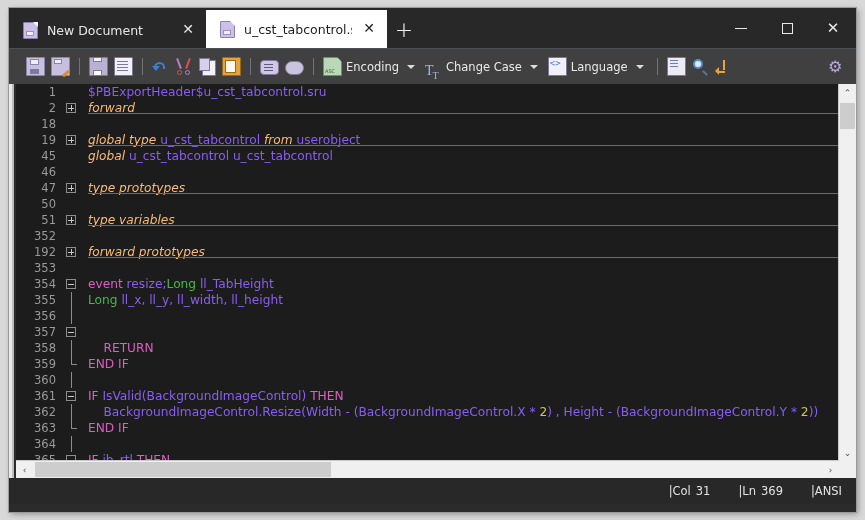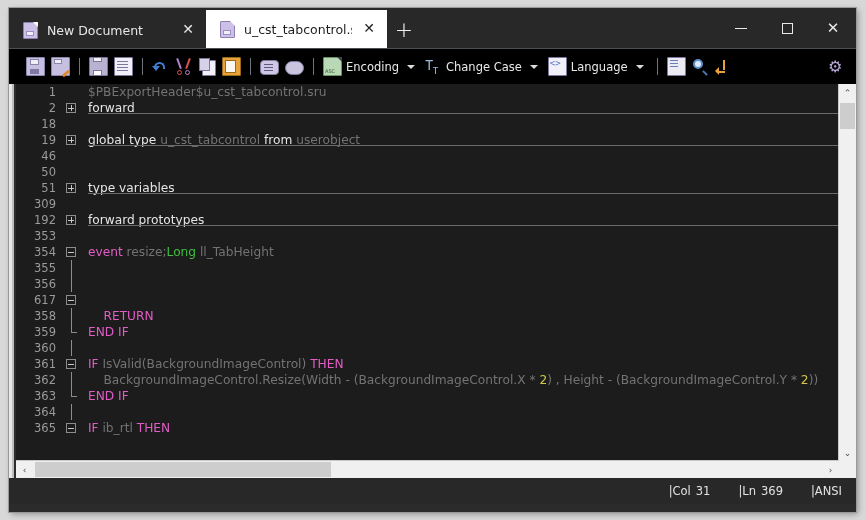--- a/index.html
+++ b/index.html
@@ -56,21 +56,21 @@
   .wincontrols{
     margin-left:auto;display:flex;align-items:center;height:40px;align-self:flex-start;
   }
   .wc{width:46px;height:40px;display:flex;align-items:center;justify-content:center;color:#e9e9e9;}
   .wc .mn{width:12px;height:1px;background:#e9e9e9;display:block;}
   .wc .mx{width:11px;height:11px;border:1.4px solid #e9e9e9;display:block;box-sizing:border-box;}
   .wc .cl{font-size:15px;line-height:1;font-family:"DejaVu Sans",sans-serif;}
 
   
   .toolbar{
-    height:36px;background:#000000;display:flex;align-items:center;
+    height:36px;background:#404040;display:flex;align-items:center;
     padding:0 8px 0 14px;box-sizing:border-box;gap:0px;
     border-top:1px solid #4a4f54;
   }
   .tb-item{display:flex;align-items:center;height:26px;padding:0 3px;gap:4px;}
   .tb-txt{color:#e9e9e9;font-size:11.5px;white-space:nowrap;}
   .sep{width:1px;height:17px;background:#6e747a;margin:0 6px;}
   .caret{
     width:0;height:0;border-left:4px solid transparent;border-right:4px solid transparent;
     border-top:4.5px solid #dcdcdc;margin:0 4px 0 4px;
   }
@@ -101,21 +101,21 @@
   .ic-copy{background:#f2f0f8;border:1px solid #7e7799;border-radius:1px;width:12px;height:14px;margin-left:4px;margin-top:2px;}
   .ic-copy:before{content:"";position:absolute;left:-4px;top:-3px;width:11px;height:13px;background:#d6d1e8;border:1px solid #7e7799;box-sizing:border-box;}
   .ic-paste{background:#e8a23a;border:1px solid #9a6a1c;border-radius:1px;}
   .ic-paste:before{content:"";position:absolute;left:2px;top:2px;width:11px;height:13px;background:#fbf7ef;border:1px solid #9a6a1c;box-sizing:border-box;}
   .ic-bubble{background:#cfc7e3;border:1px solid #827a9e;border-radius:4px;height:13px;margin-top:2px;}
   .ic-bubble:before{content:"";position:absolute;left:3px;top:3px;width:9px;height:1px;background:#5f5880;box-shadow:0 3px 0 #5f5880,0 6px 0 #5f5880;}
   .ic-bubble2{background:#cbc4de;border:1px solid #827a9e;border-radius:8px;height:12px;margin-top:3px;}
   .ic-enc{background:#b9d9b6;border:1px solid #6d9268;border-radius:1px;}
   .ic-enc:before{content:"";position:absolute;right:-1px;top:-1px;border-width:0 5px 5px 0;border-style:solid;border-color:transparent #3d4247 transparent transparent;}
   .ic-enc:after{content:"ASC";position:absolute;left:1px;bottom:1px;font-size:5px;color:#2f5a2c;font-family:"DejaVu Sans",sans-serif;}
-  .ic-tt{color:#9bb8e0;font-size:14px;line-height:17px;letter-spacing:-1px;font-family:Liberation Mono, monospace;}
+  .ic-tt{color:#9bb8e0;font-size:14px;line-height:25px;letter-spacing:-1px;font-family:Liberation Serif, serif;}
   .ic-insert{background:#f0eef8;border:1px solid #8b84ab;border-radius:1px;}
   .ic-insert:before{content:"";position:absolute;left:-2px;top:5px;width:10px;height:5px;background:#e8a23a;}
   .ic-insert:after{content:"";position:absolute;left:6px;top:2px;border-width:5px 0 5px 6px;border-style:solid;border-color:transparent transparent transparent #e8a23a;}
   .ic-lang{background:#f1eff8;border:1px solid #7e7799;border-radius:1px;}
   .ic-lang:before{content:"<>";position:absolute;left:1px;top:0px;font-size:9px;color:#5a76c8;font-family:"DejaVu Sans Mono",monospace;}
   .ic-docview{background:#eceaf4;border:1px solid #7e7799;border-radius:1px;}
   .ic-docview:before{content:"";position:absolute;left:2px;top:2px;width:8px;height:1px;background:#6a7fb5;box-shadow:0 3px 0 #6a7fb5,0 6px 0 #6a7fb5;}
   .ic-zoom:before{content:"";position:absolute;left:1px;top:1px;width:10px;height:10px;border:2px solid #5a8ec8;border-radius:50%;box-sizing:border-box;background:#dceafa;}
   .ic-zoom:after{content:"";position:absolute;right:1px;bottom:1px;width:6px;height:2px;background:#4d7bb0;transform:rotate(45deg);}
   .ic-wrap:before{content:"";position:absolute;left:8px;top:2px;width:2px;height:10px;background:#e8a23a;}
@@ -150,24 +150,24 @@
     border:1px solid #8d8d8d;background:#1c1c1c;
   }
   .fbox:before{content:"";position:absolute;left:1px;top:4px;width:6px;height:1px;background:#c9c9c9;}
   .fbox.plus:after{content:"";position:absolute;left:4px;top:1px;width:1px;height:6px;background:#c9c9c9;}
   .tline{position:absolute;left:8.5px;top:0;width:1px;height:16px;background:#8d8d8d;}
   .tend{position:absolute;left:8.5px;top:0;width:1px;height:8px;background:#8d8d8d;}
   .tend:after{content:"";position:absolute;left:0px;top:8px;width:6px;height:1px;background:#8d8d8d;}
 
   
   .kw{color:#e05ec4;}
-  .kw2{color:#e5e5e5;}
+  .kw2{color:#fdba74;font-style:italic;}
   .typ{color:#3fbf3f;}
   .num{color:#d4c64a;}
-  .pl{color:#737373;}
+  .pl{color:#8b5cf6;}
 
   
   .vsb{
     position:absolute;right:0;top:0;width:17px;bottom:17px;background:#f0f0f0;
     border-left:1px solid #c9c9c9;
   }
   .vsb .arr{height:17px;display:flex;align-items:center;justify-content:center;color:#4a4a4a;font-size:9px;}
   .vsb .arr.dn{position:absolute;bottom:0;left:0;right:0;}
   .vsb .thumb{position:absolute;left:1px;right:1px;top:19px;height:26px;background:#cdcdcd;}
   .hsb{
@@ -302,30 +302,32 @@
 
   <div class="editorwrap">
     <div class="vstripe"></div>
     <div class="editor">
 
       <div class="codearea" id="codearea">
           <div class="row"><span class="lnum">1</span><span class="fold"></span><span class="code"><span class="pl">$PBExportHeader$u_cst_tabcontrol.sru</span></span></div>
           <div class="row"><span class="lnum">2</span><span class="fold"><span class="fbox plus"></span></span><span class="code"><span class="kw2" style="text-decoration: underline;">forward</span><span class="hdrline" style="left: 6px; right: -760px;"></span></span></div>
           <div class="row"><span class="lnum">18</span><span class="fold"></span><span class="code"></span></div>
           <div class="row"><span class="lnum">19</span><span class="fold"><span class="fbox plus"></span></span><span class="code"><span class="kw2" style="text-decoration: underline;">global type </span><span class="pl" style="text-decoration: underline;">u_cst_tabcontrol </span><span class="kw2" style="text-decoration: underline;">from </span><span class="pl" style="text-decoration: underline;">userobject</span><span class="hdrline" style="left: 6px; right: -760px;"></span></span></div>
+          <div class="row"><span class="lnum">45</span><span class="fold"></span><span class="code"><span class="kw2">global </span><span class="pl">u_cst_tabcontrol u_cst_tabcontrol</span></span></div>
           <div class="row"><span class="lnum">46</span><span class="fold"></span><span class="code"></span></div>
+          <div class="row"><span class="lnum">47</span><span class="fold"><span class="fbox plus"></span></span><span class="code"><span class="kw2" style="text-decoration: underline;">type prototypes</span><span class="hdrline" style="left: 6px; right: -760px;"></span></span></div>
           <div class="row"><span class="lnum">50</span><span class="fold"></span><span class="code"></span></div>
           <div class="row"><span class="lnum">51</span><span class="fold"><span class="fbox plus"></span></span><span class="code"><span class="kw2" style="text-decoration: underline; text-align: right;">type variables</span><span class="hdrline" style="left: 6px; right: -760px;"></span></span></div>
-          <div class="row"><span class="lnum">309</span><span class="fold"></span><span class="code"></span></div>
+          <div class="row"><span class="lnum">352</span><span class="fold"></span><span class="code"></span></div>
           <div class="row"><span class="lnum">192</span><span class="fold"><span class="fbox plus"></span></span><span class="code"><span class="kw2" style="text-decoration: underline;">forward prototypes</span><span class="hdrline" style="left: 6px; right: -760px;"></span></span></div>
           <div class="row"><span class="lnum">353</span><span class="fold"></span><span class="code"></span></div>
           <div class="row"><span class="lnum">354</span><span class="fold"><span class="fbox"></span></span><span class="code"><span class="kw">event </span><span class="pl">resize;</span><span class="typ">Long </span><span class="pl">ll_TabHeight</span></span></div>
-          <div class="row"><span class="lnum">355</span><span class="fold"><span class="tline"></span></span></div>
+          <div class="row"><span class="lnum">355</span><span class="fold"><span class="tline"></span></span><span class="code"><span class="typ">Long </span><span class="pl">ll_x, ll_y, ll_width, ll_height</span></span></div>
           <div class="row"><span class="lnum">356</span><span class="fold"><span class="tline"></span></span><span class="code"></span></div>
-          <div class="row"><span class="lnum">617</span><span class="fold"><span class="fbox"></span></span></div>
+          <div class="row"><span class="lnum">357</span><span class="fold"><span class="fbox"></span></span></div>
           <div class="row"><span class="lnum">358</span><span class="fold"><span class="tline"></span></span><span class="code"><span class="kw">    RETURN</span></span></div>
           <div class="row"><span class="lnum">359</span><span class="fold"><span class="tend"></span></span><span class="code"><span class="kw">END IF</span></span></div>
           <div class="row"><span class="lnum">360</span><span class="fold"><span class="tline"></span></span><span class="code"></span></div>
           <div class="row"><span class="lnum">361</span><span class="fold"><span class="fbox"></span></span><span class="code"><span class="kw">IF </span><span class="pl">IsValid(BackgroundImageControl) </span><span class="kw">THEN</span></span></div>
           <div class="row"><span class="lnum">362</span><span class="fold"><span class="tline"></span></span><span class="code"><span class="pl">    BackgroundImageControl.Resize(Width - (BackgroundImageControl.X * </span><span class="num">2</span><span class="pl">) , Height - (BackgroundImageControl.Y * </span><span class="num">2</span><span class="pl">))</span></span></div>
           <div class="row"><span class="lnum">363</span><span class="fold"><span class="tend"></span></span><span class="code"><span class="kw">END IF</span></span></div>
           <div class="row"><span class="lnum">364</span><span class="fold"><span class="tline"></span></span><span class="code"></span></div>
           <div class="row"><span class="lnum">365</span><span class="fold"><span class="fbox"></span></span><span class="code"><span class="kw">IF </span><span class="pl">ib_rtl </span><span class="kw">THEN</span></span></div>
         </div>
 

